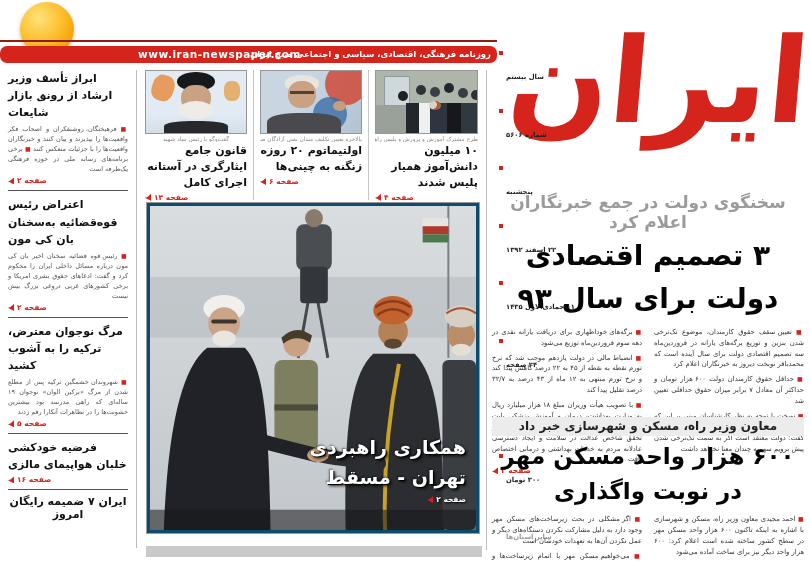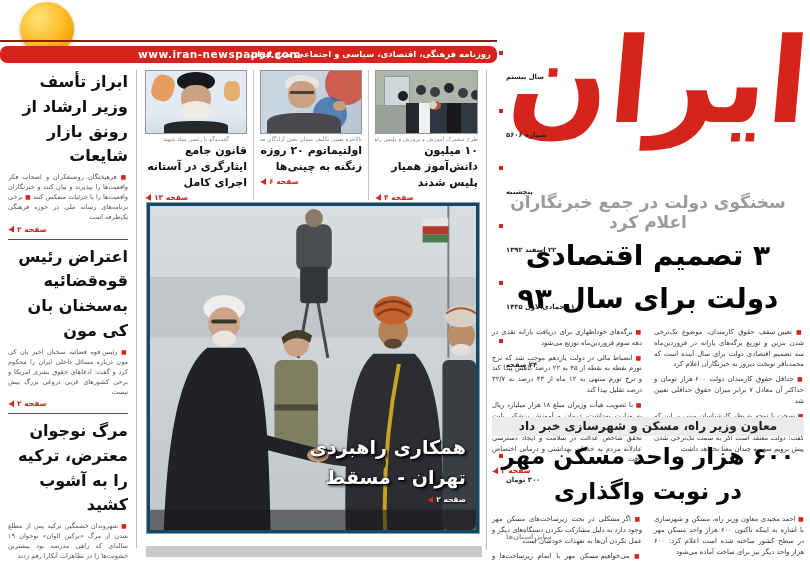--- a/index.html
+++ b/index.html
@@ -30,21 +30,21 @@
   .issn { font-size:6px; font-weight:bold; color:#d5241b; margin-top:4px; line-height:1.3; }
   .barcode { margin-top:2px; width:58px; height:12px;
              background:repeating-linear-gradient(90deg,#000 0 1px,#fff 1px 2px,#000 2px 4px,#fff 4px 5px); }
   .bdigits { font-family:"DejaVu Sans Mono", monospace; font-size:5.5px; letter-spacing:1.5px; color:#000; }
 
   
   .vrule { position:absolute; width:1px; background:#bdbdbd; }
 
   
   .sidebar { position:absolute; left:4px; top:70px; width:128px; direction:rtl; padding:0 4px; }
-  .sb-head { font-size:16px; font-weight:bold; color:#111; text-align:right; line-height:1.55; }
+  .sb-head { font-size:11px; font-weight:bold; color:#111; text-align:left; line-height:1.55; }
   .sb-ex { margin-top:3px; font-size:6.5px; color:#555; line-height:1.55; text-align:justify; }
   .sb-ex .mark { color:#d5241b; font-size:6px; }
   .pref { direction:ltr; display:flex; align-items:center; gap:3px; margin-top:2px; }
   .pref .flame { width:6px; height:7px; background:#d5241b; clip-path:polygon(100% 0,100% 100%,0 55%,40% 45%); }
   .pref .pt { font-size:7.5px; font-weight:bold; color:#d5241b; direction:rtl; }
   .sb-div { border:0; border-top:1px solid #555; margin:5px 0; }
   .supp-title { font-size:11px; font-weight:bold; color:#111; text-align:center; margin:2px 0 4px; }
 
   
   .photo-strip { position:absolute; left:139px; top:70px; width:345px; height:130px; direction:rtl; display:flex; }

